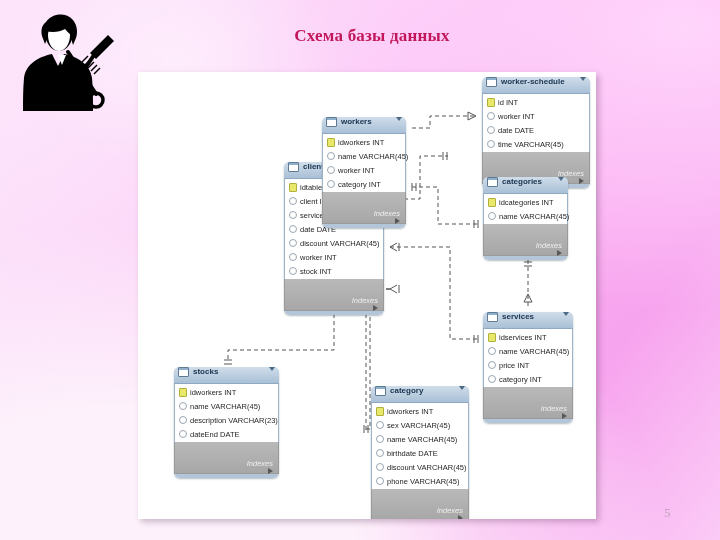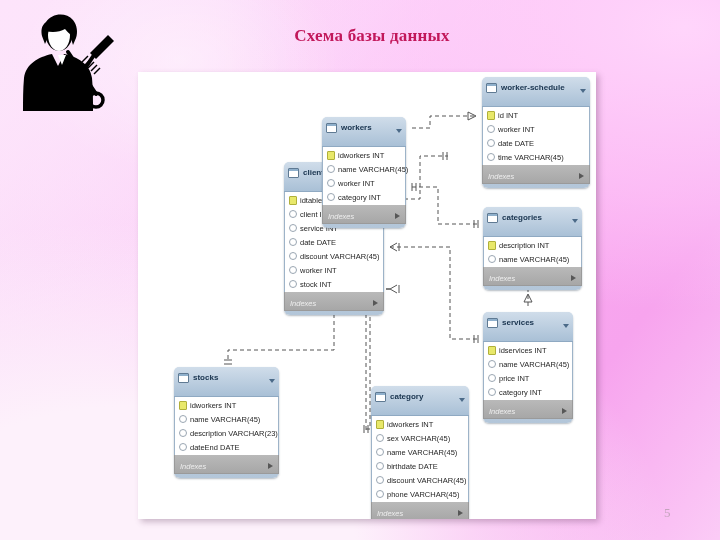--- a/index.html
+++ b/index.html
@@ -94,22 +94,22 @@
     position: absolute;
     border-radius: 6px;
     background: linear-gradient(#c3d3e2, #b3c6d9);
     box-shadow: 0 1px 2px rgba(40,60,80,0.35);
     padding-bottom: 4px;
     box-sizing: border-box;
   }
   .er-header {
     height: 16px;
     display: flex;
-    align-items: flex-end;
-    padding: 0 4px 13px 4px;
+    align-items: flex-start;
+    padding: 0 4px 0 4px;
     border-radius: 5px 5px 0 0;
     background: linear-gradient(#d0ddea, #a9c0d6);
     border-bottom: 1px solid #8fa9c2;
   }
   .hdr-icon {
     width: 9px;
     height: 8px;
     flex: 0 0 auto;
     background: #ffffff;
     border: 1px solid #5f7a93;
@@ -170,25 +170,26 @@
     height: 6px;
     flex: 0 0 auto;
     margin-right: 3px;
     border: 1px solid #9aa6b2;
     border-radius: 50%;
     background: #ffffff;
   }
   .er-footer {
     height: 14px;
     display: flex;
-    align-items: center;
-    padding: 4px 5px 0 5px;
+    align-items: flex-end;
+    padding: 17px 5px 0 5px;
     background: linear-gradient(#b9b9b9, #a7a7a7);
     border: 1px solid #9a9a9a;
     border-top: none;
+    flex-direction: column;
   }
   .ftr-label {
     flex: 1 1 auto;
     font-size: 7.5px;
     color: #efefef;
     font-style: italic;
     white-space: nowrap;
   }
   .ftr-caret {
     flex: 0 0 auto;
@@ -384,30 +385,30 @@
         <div class="er-field">
           <span class="fld-dot"></span>
           <span>time VARCHAR(45)</span>
         </div>
       </div>
       <div class="er-footer">
         <span class="ftr-label">Indexes</span>
         <span class="ftr-caret"></span>
       </div>
     </div>
-    <div class="er-table" style="left: 345px; top: 135px; width: 99px;">
+    <div class="er-table" style="left: 345px; top: 105px; width: 85px;">
       <div class="er-header">
         <span class="hdr-icon"></span>
         <span class="er-title">categories</span>
         <span class="hdr-caret"></span>
       </div>
       <div class="er-body">
         <div class="er-field">
           <span class="fld-key"></span>
-          <span>description INT</span>
+          <span>idcategories INT</span>
         </div>
         <div class="er-field">
           <span class="fld-dot"></span>
           <span>name VARCHAR(45)</span>
         </div>
       </div>
       <div class="er-footer">
         <span class="ftr-label">Indexes</span>
         <span class="ftr-caret"></span>
       </div>

